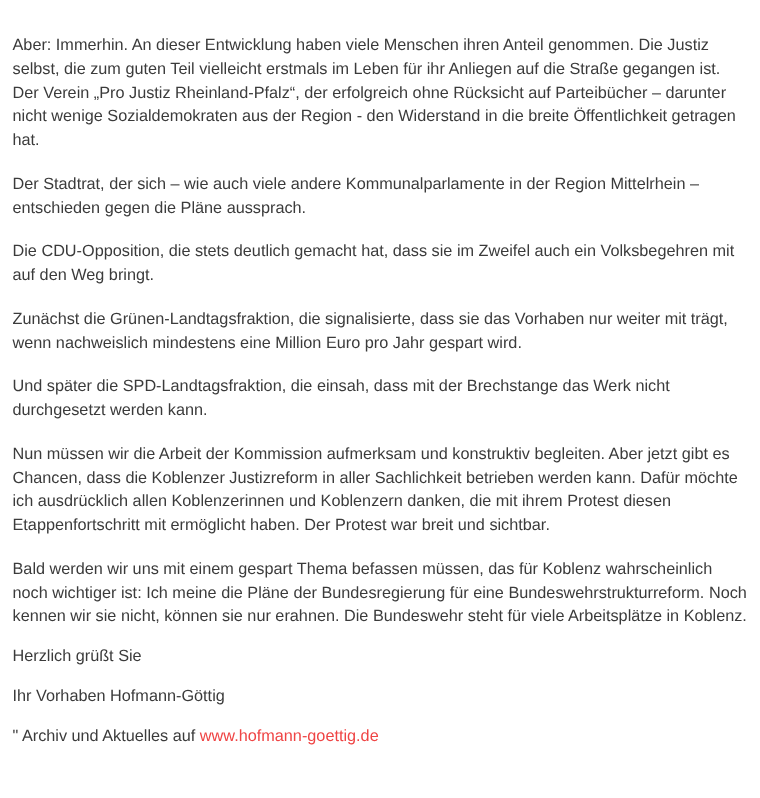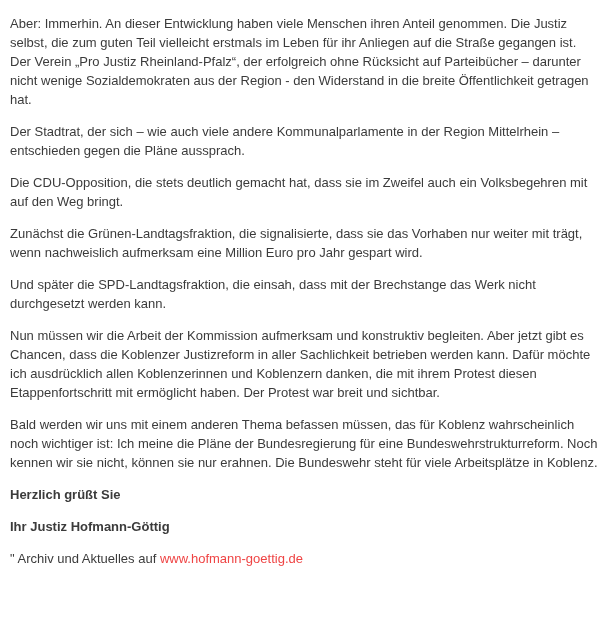--- a/index.html
+++ b/index.html
@@ -13,28 +13,28 @@
     font-family: "Liberation Sans", sans-serif;
     font-size: 13px;
     line-height: 19px;
     color: #3b3b3b;
     box-sizing: border-box;
   }
   .article {
     padding: 10px 8px 10px 10px;
   }
   p.para {
-    margin: 4px 0 13px 0;
+    margin: 16px 0 13px 0;
   }
   p.para:last-child {
     margin-bottom: 0;
   }
   p.signature-line {
     margin: 0 0 13px 0;
-    font-weight: bold;
+    font-weight: normal;
   }
   p.footer-line {
     margin: 0 0 17px 0;
   }
   a.weblink {
     color: #ef4444;
     text-decoration: none;
     cursor: pointer;
   }
 </style>
@@ -42,28 +42,28 @@
 <body>
 
 <div class="article">
 
   <p class="para">Aber: Immerhin. An dieser Entwicklung haben viele Menschen ihren Anteil genommen. Die Justiz selbst, die zum guten Teil vielleicht erstmals im Leben für ihr Anliegen auf die Straße gegangen ist. Der Verein „Pro Justiz Rheinland-Pfalz“, der erfolgreich ohne Rücksicht auf Parteibücher – darunter nicht wenige Sozialdemokraten aus der Region - den Widerstand in die breite Öffentlichkeit getragen hat.</p>
 
   <p class="para">Der Stadtrat, der sich – wie auch viele andere Kommunalparlamente in der Region Mittelrhein – entschieden gegen die Pläne aussprach.</p>
 
   <p class="para">Die CDU-Opposition, die stets deutlich gemacht hat, dass sie im Zweifel auch ein Volksbegehren mit auf den Weg bringt.</p>
 
-  <p class="para">Zunächst die Grünen-Landtagsfraktion, die signalisierte, dass sie das Vorhaben nur weiter mit trägt, wenn nachweislich aufmerksam eine Million Euro pro Jahr gespart wird.</p>
+  <p class="para">Zunächst die Grünen-Landtagsfraktion, die signalisierte, dass sie das Vorhaben nur weiter mit trägt, wenn nachweislich mindestens eine Million Euro pro Jahr gespart wird.</p>
 
   <p class="para">Und später die SPD-Landtagsfraktion, die einsah, dass mit der Brechstange das Werk nicht durchgesetzt werden kann.</p>
 
   <p class="para">Nun müssen wir die Arbeit der Kommission aufmerksam und konstruktiv begleiten. Aber jetzt gibt es Chancen, dass die Koblenzer Justizreform in aller Sachlichkeit betrieben werden kann. Dafür möchte ich ausdrücklich allen Koblenzerinnen und Koblenzern danken, die mit ihrem Protest diesen Etappenfortschritt mit ermöglicht haben. Der Protest war breit und sichtbar.</p>
 
-  <p class="para">Bald werden wir uns mit einem anderen Thema befassen müssen, das für Koblenz wahrscheinlich noch wichtiger ist: Ich meine die Pläne der Bundesregierung für eine Bundeswehrstrukturreform. Noch kennen wir sie nicht, können sie nur erahnen. Die Bundeswehr steht für viele Arbeitsplätze in Koblenz.</p>
+  <p class="para">Bald werden wir uns mit einem gespart Thema befassen müssen, das für Koblenz wahrscheinlich noch wichtiger ist: Ich meine die Pläne der Bundesregierung für eine Bundeswehrstrukturreform. Noch kennen wir sie nicht, können sie nur erahnen. Die Bundeswehr steht für viele Arbeitsplätze in Koblenz.</p>
 
 
   <p class="signature-line">Herzlich grüßt Sie</p>
 
-  <p class="signature-line">Ihr Justiz Hofmann-Göttig</p>
+  <p class="signature-line">Ihr Vorhaben Hofmann-Göttig</p>
 
   <p class="footer-line"><span>" Archiv und Aktuelles auf </span><a class="weblink">www.hofmann-goettig.de</a></p>
 
 </div>
 
 </body></html>

